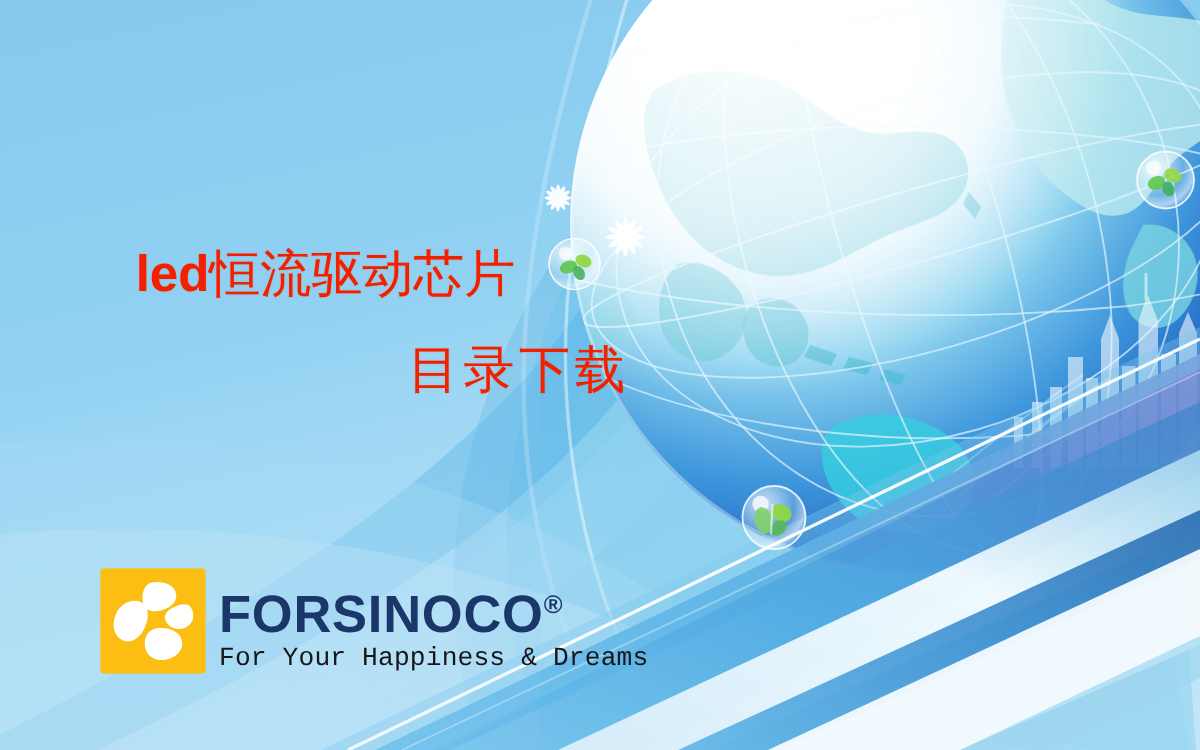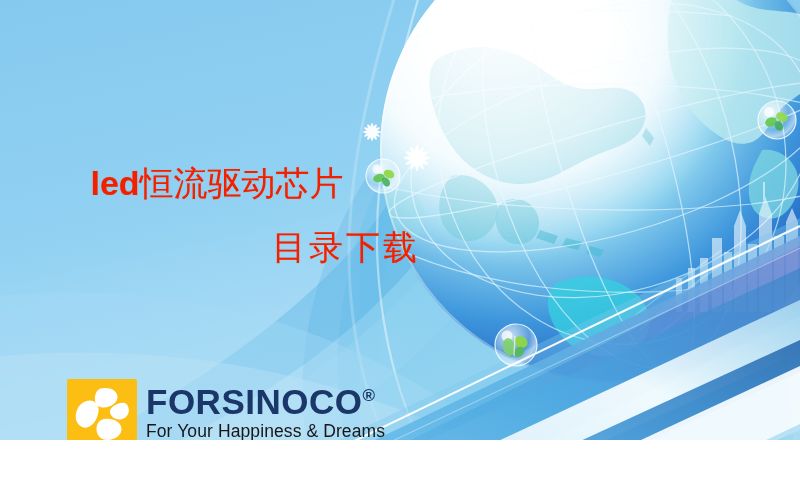--- a/index.html
+++ b/index.html
@@ -3,21 +3,21 @@
 <meta charset="utf-8">
 <style>
   html, body {
     margin: 0;
     padding: 0;
     background: #ffffff;
   }
   #banner {
     position: relative;
     width: 800px;
-    height: 440px;
+    height: 500px;
     overflow: hidden;
     font-family: "Liberation Sans", "DejaVu Sans", sans-serif;
     background: linear-gradient(160deg, #8ccdf0 0%, #8fd0f2 35%, #a6dcf5 65%, #c3e6f7 100%);
   }
   #art {
     position: absolute;
     inset: 0;
     width: 800px;
     height: 500px;
     display: block;
@@ -57,21 +57,21 @@
     text-align: right;
   }
 
   
   .logo {
     position: absolute;
     left: 67px;
     top: 379px;
     z-index: 30;
     display: flex;
-    align-items: flex-start;
+    align-items: flex-end;
   }
   .logo-mark {
     width: 70px;
     height: 70px;
     background: #fcbe13;
     border-radius: 3px;
     flex: 0 0 auto;
     position: relative;
   }
   .logo-mark svg { display: block; }
@@ -95,21 +95,21 @@
     vertical-align: super;
     line-height: 1;
   }
   .logo-tag {
     font-size: 17.5px;
     line-height: 20px;
     color: #17171a;
     margin-top: 2px;
     letter-spacing: 0.1px;
     white-space: nowrap;
-    font-family: Liberation Sans, sans-serif;
+    font-family: Liberation Mono, monospace;
   }
 </style>
 </head>
 <body>
 
 <div id="banner">
 
   <svg id="art" viewBox="0 0 800 500" preserveAspectRatio="none">
     <defs>
       <linearGradient id="bgGrad" x1="0" y1="0" x2="0.35" y2="1">

